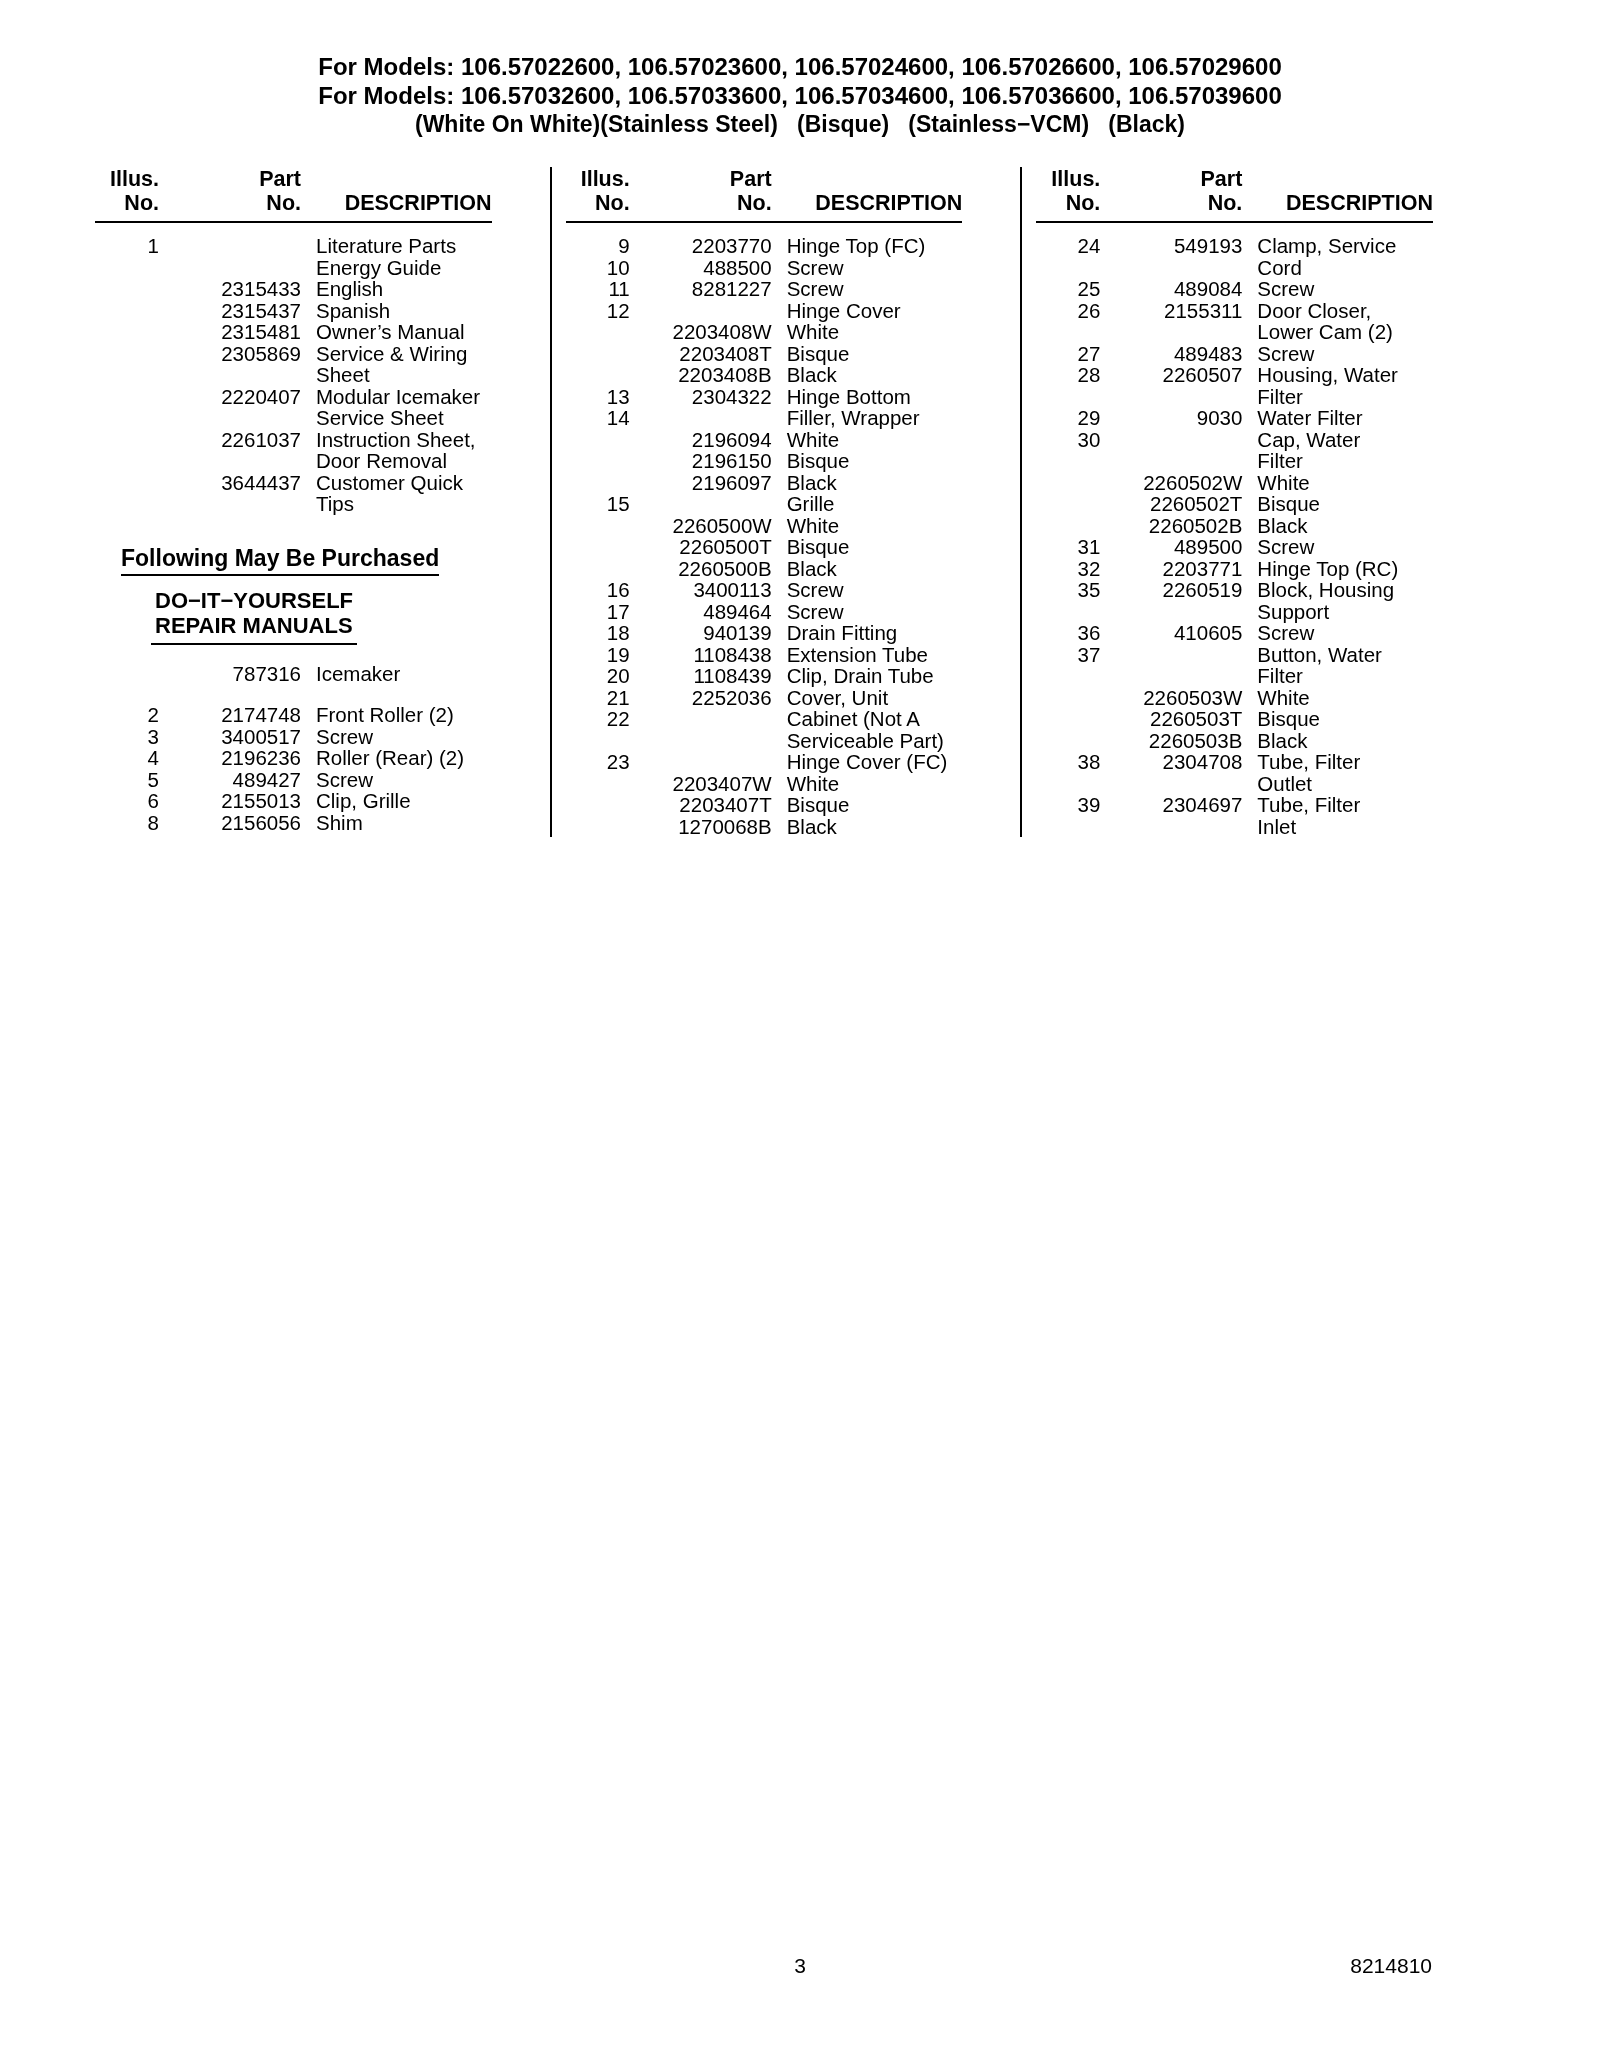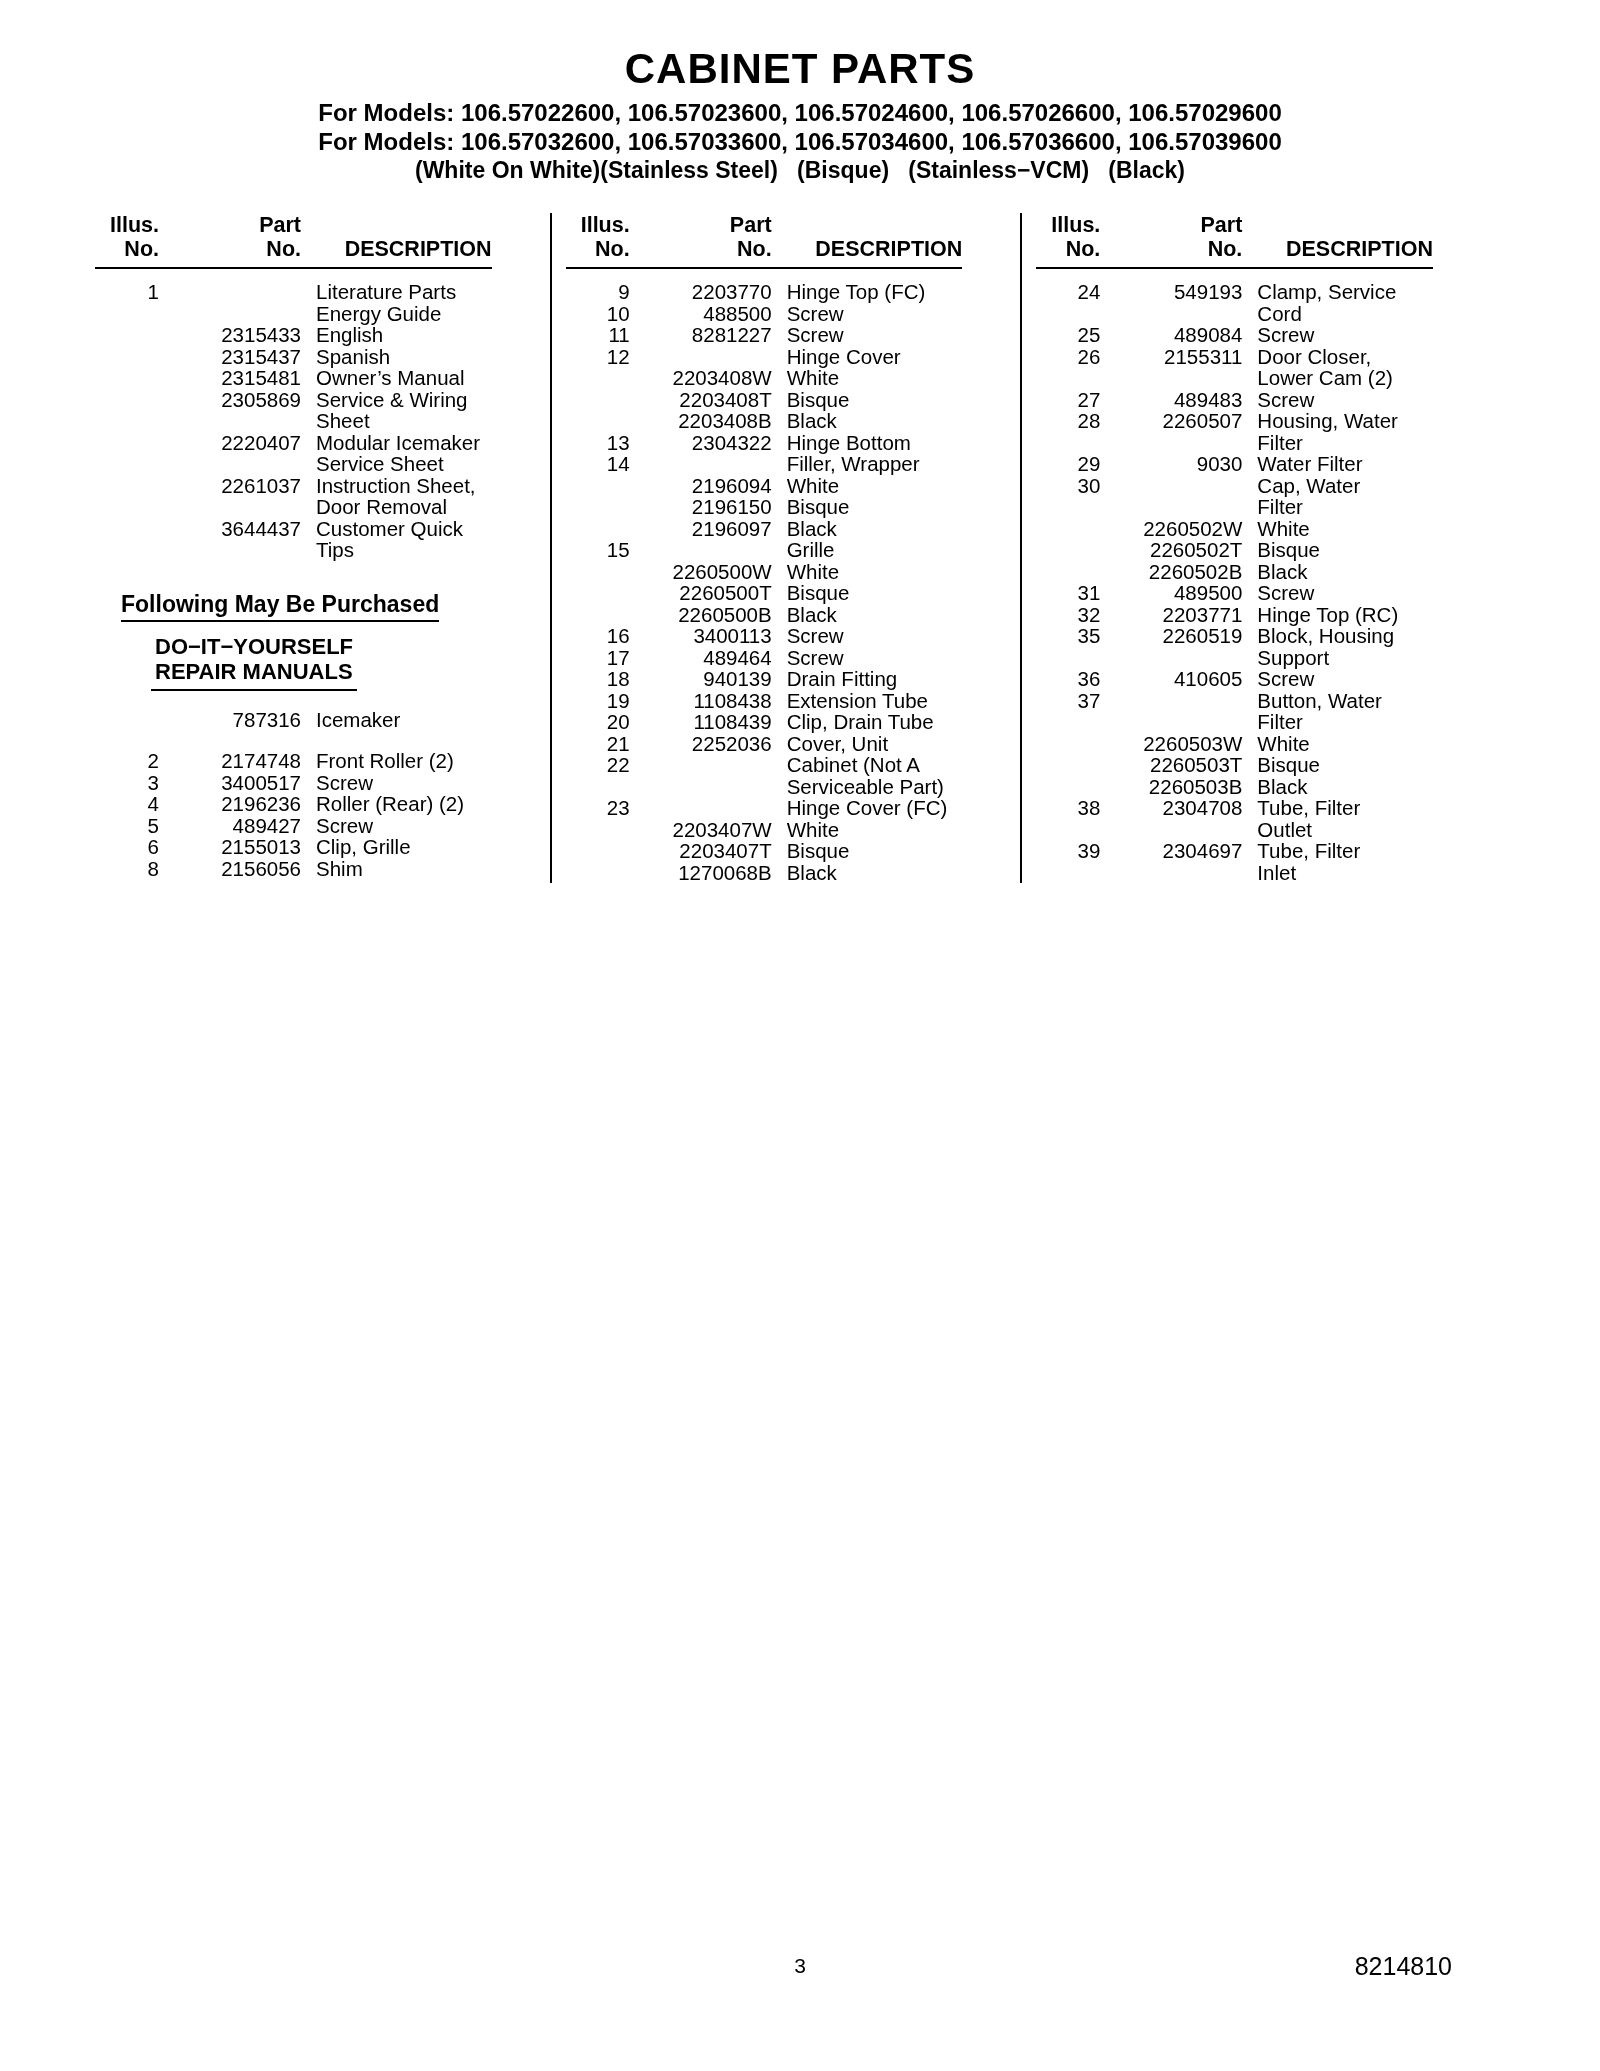--- a/index.html
+++ b/index.html
@@ -66,31 +66,30 @@
   .sub-line { font-size: 22px; font-weight: bold; line-height: 25px; white-space: nowrap; }
 
   .spacer { height: 20px; }
 
   .footer { position: absolute; top: 1954px; left: 0; width: 1600px; height: 26px; }
   .page-number {
     position: absolute; left: 0; width: 100%; text-align: center;
     font-size: 21px; line-height: 24px;
   }
   .doc-number {
-    position: absolute; right: 148px; top: 0;
-    font-size: 25px; line-height: 24px;
+    position: absolute; right: 168px; top: 0;
+    font-size: 21px; line-height: 24px;
   }
 </style>
 </head>
 <body>
 
 <div class="page">
 
   <div class="doc-header">
-    <div class="doc-title">CABINET PARTS</div>
     <div class="models-line first">For Models: 106.57022600, 106.57023600, 106.57024600, 106.57026600, 106.57029600</div>
     <div class="models-line">For Models: 106.57032600, 106.57033600, 106.57034600, 106.57036600, 106.57039600</div>
     <div class="finishes-line">(White On White)(Stainless Steel)   (Bisque)   (Stainless−VCM)   (Black)</div>
   </div>
 
   <div class="columns" id="columns">
       <div class="col">
         <div class="col-header">
           <div class="header-cell illus cell illus">
             <div>Illus.</div>

